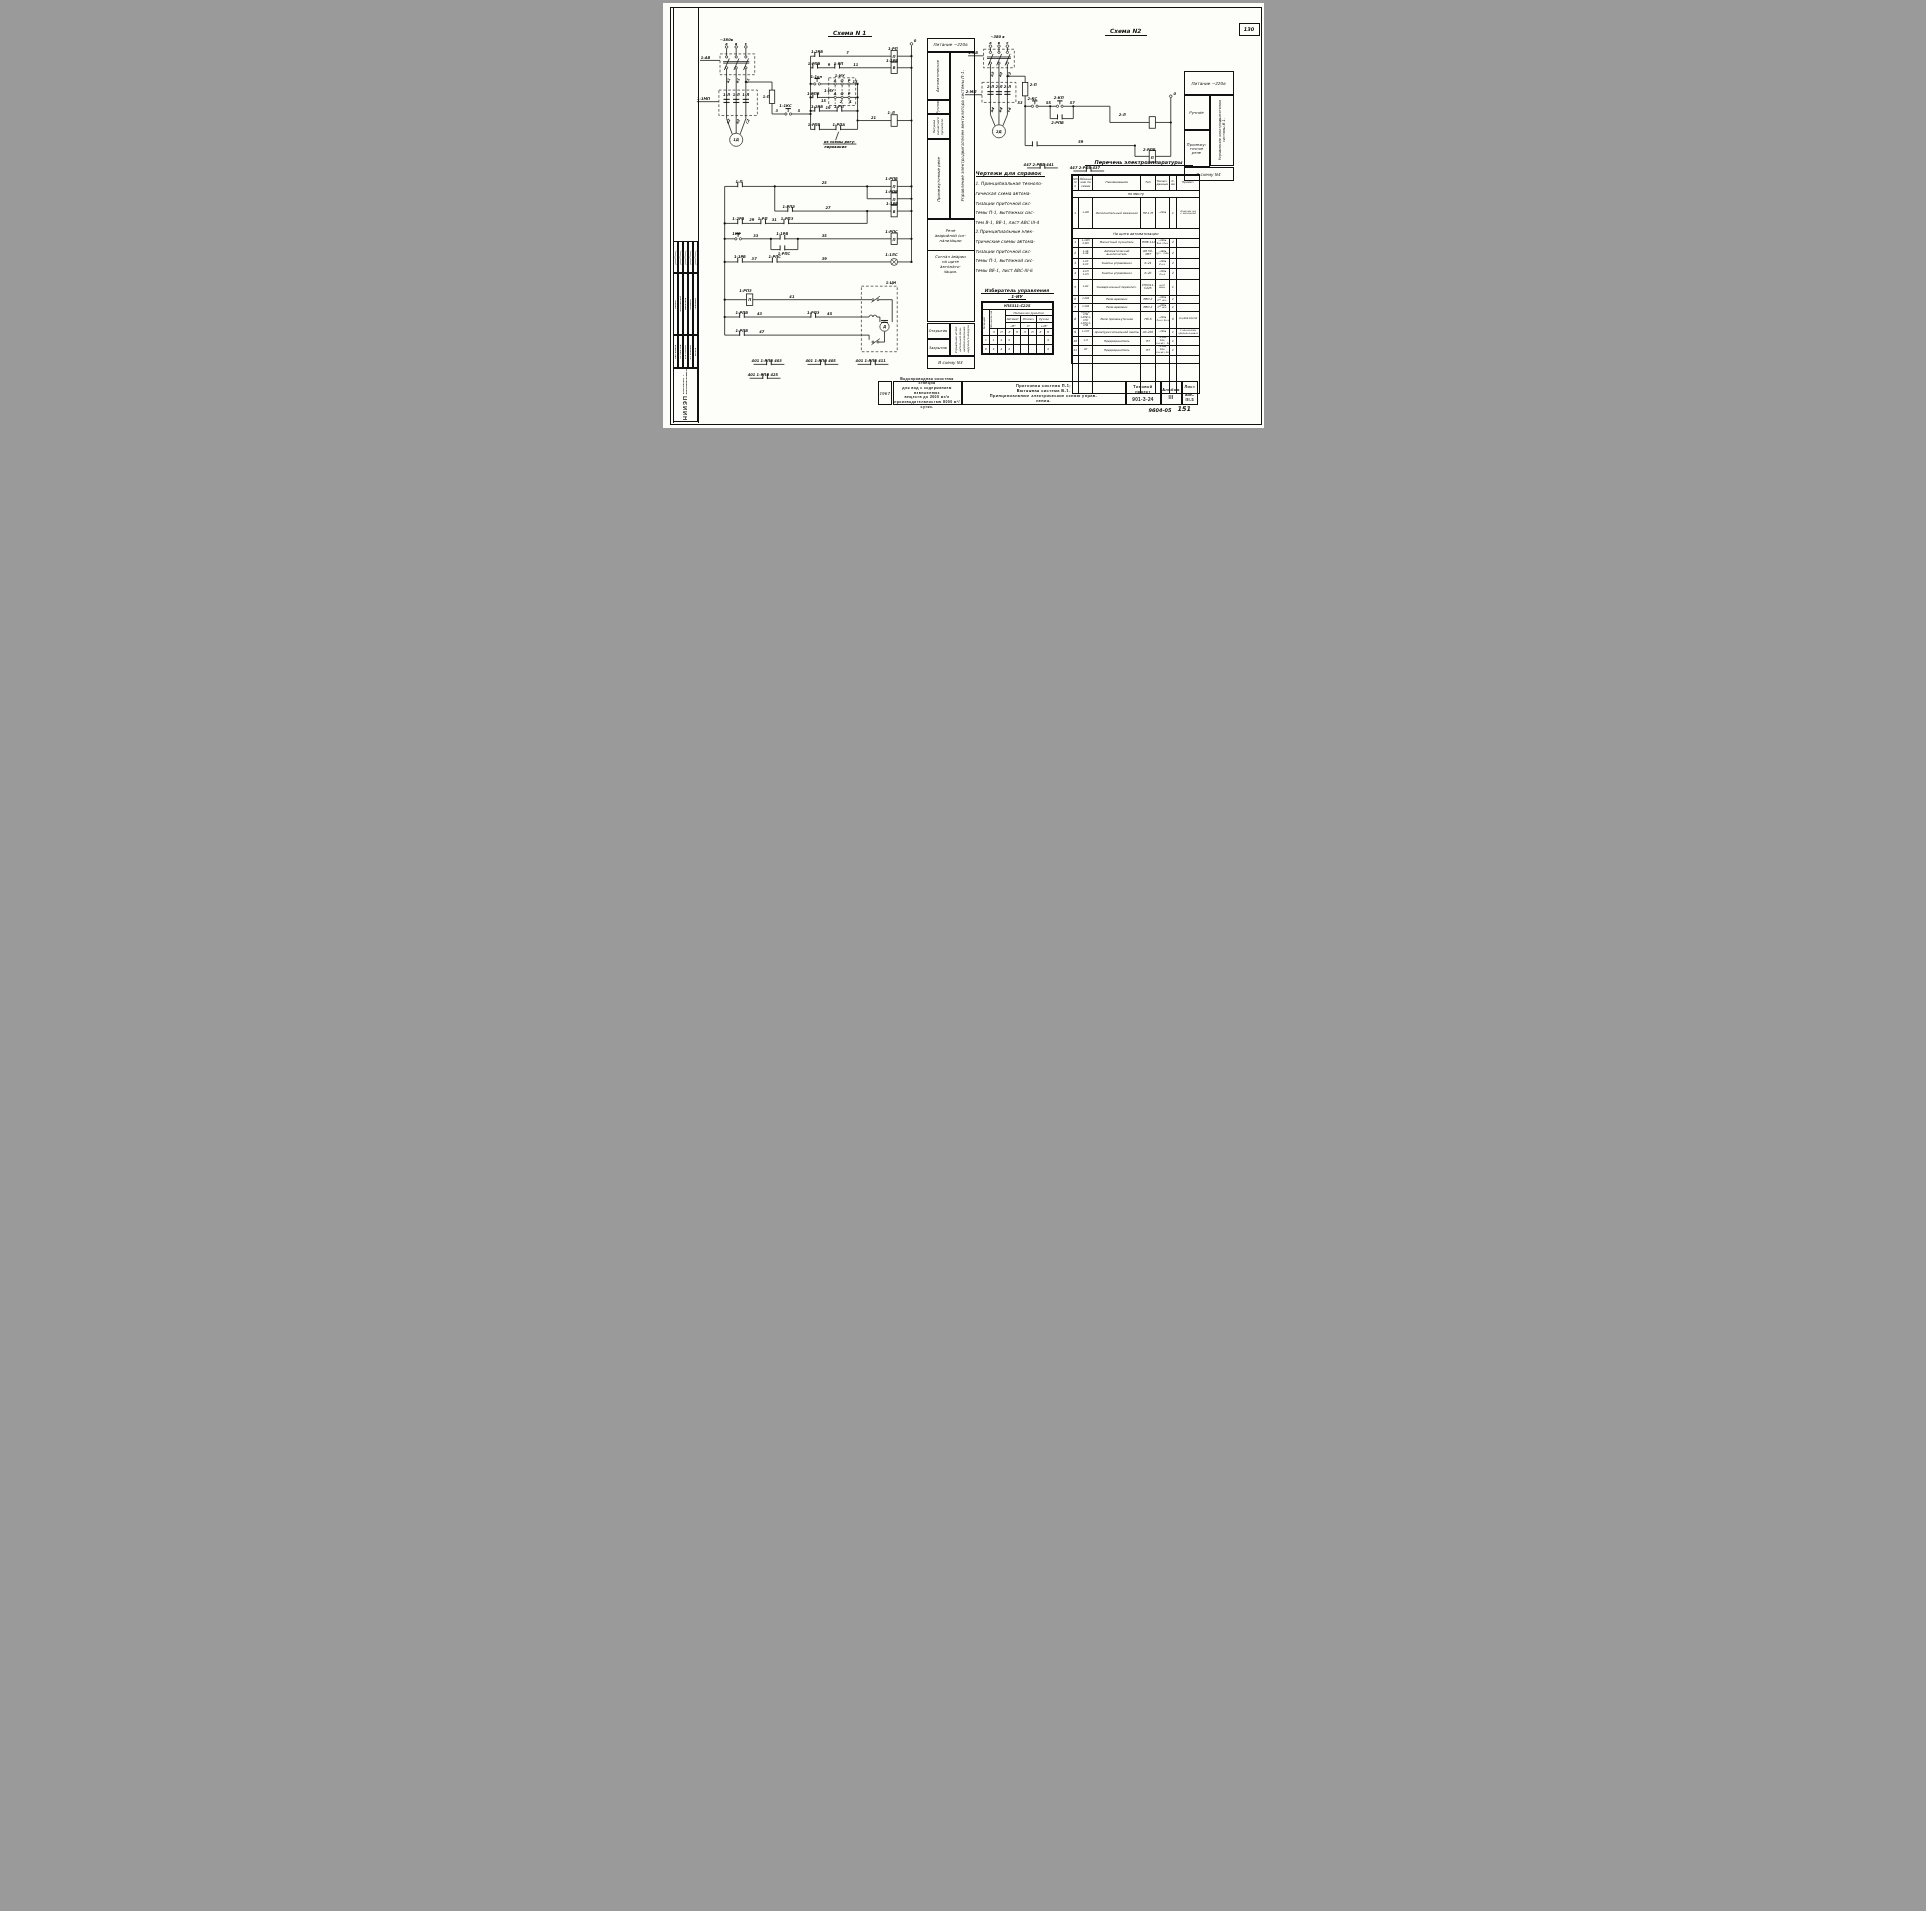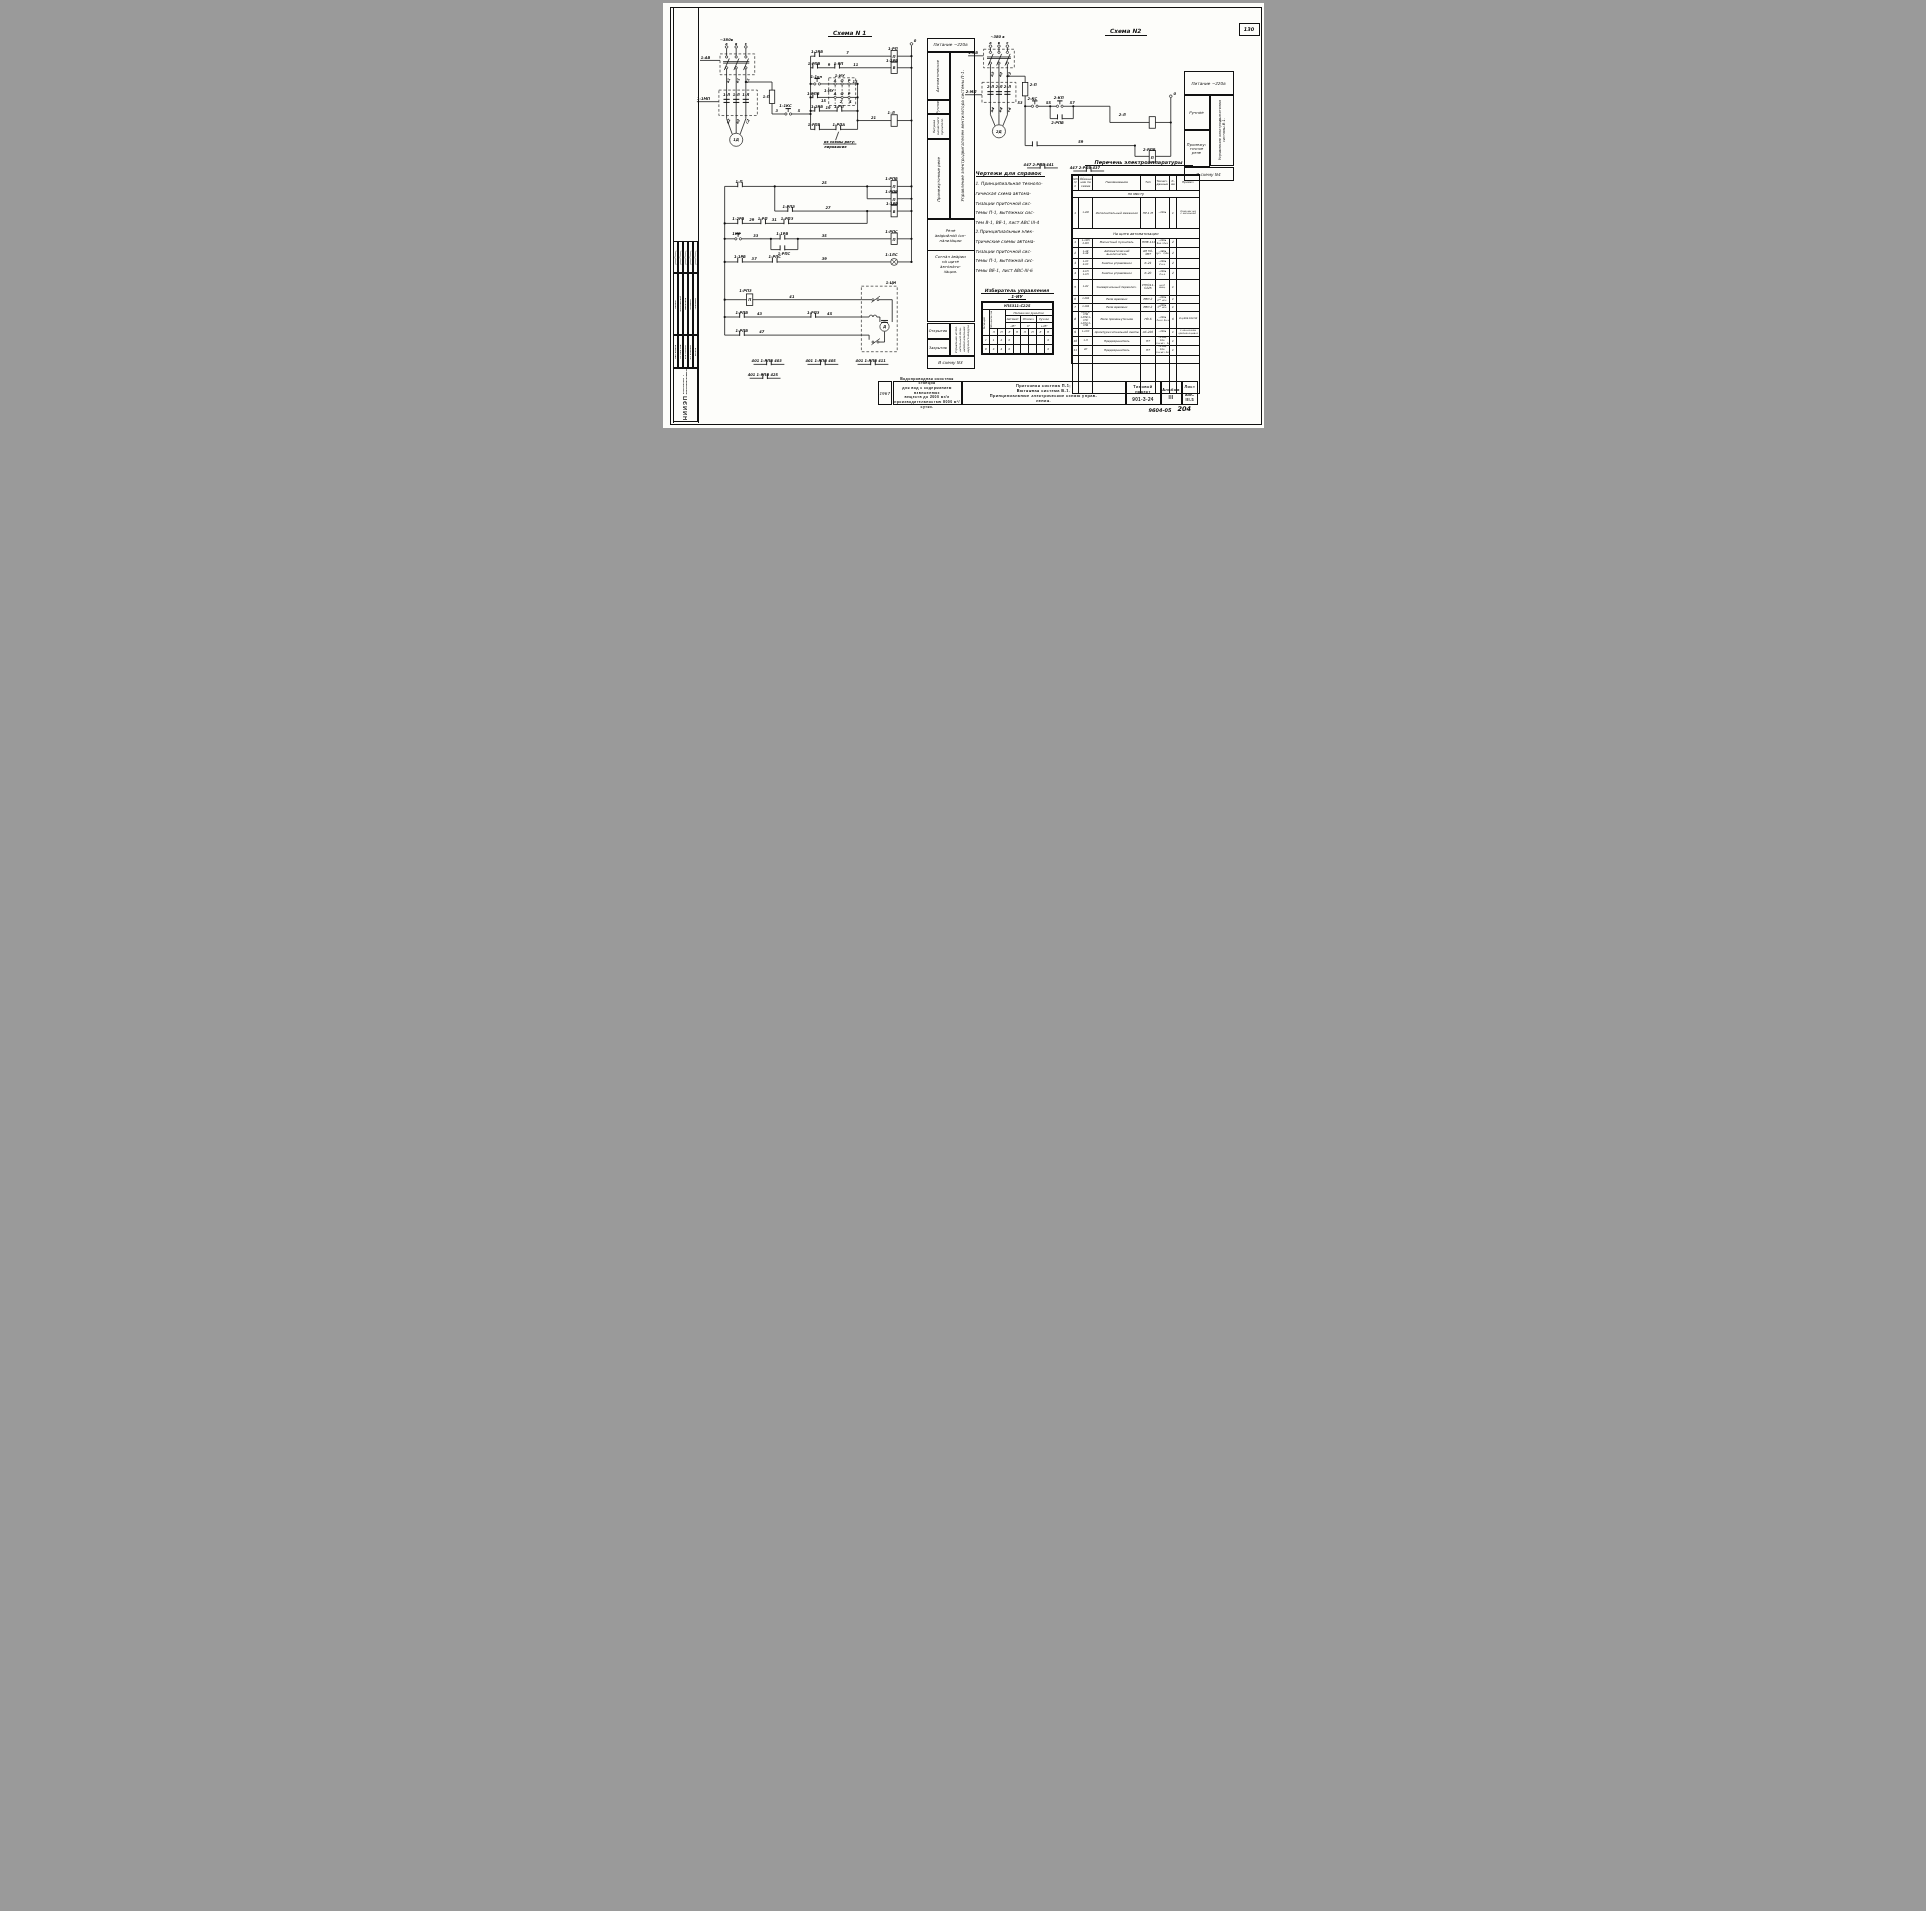--- a/index.html
+++ b/index.html
@@ -816,21 +816,21 @@
 веществ до 2000 мг/л
 производительностью 8000 м³/сутки.</span></div>
     <div class="tb stencil" style="left:299px;top:378px;width:164px;height:24px;font-size:3.9px;line-height:1.35;"><span>Приточная система П-1;
 Вытяжная система В-1.
 Принципиальные электрические схемы управ-
 ления.</span></div>
     <div class="tb stencil" style="left:463px;top:378px;width:35px;height:24px;font-size:3.9px;flex-direction:column;"><span>Типовой проект</span><span style="margin-top:3.1px;font-size:4.6px;">901-3-24</span></div>
     <div class="tb stencil" style="left:498px;top:378px;width:21px;height:24px;font-size:3.9px;flex-direction:column;"><span>Альбом</span><span style="margin-top:3.1px;font-size:4.6px;">III</span></div>
     <div class="tb stencil" style="left:519px;top:378px;width:16.6px;height:24px;font-size:3.9px;flex-direction:column;"><span>Лист</span><span style="margin-top:3.1px;font-size:3.9px;">АВС III-5</span></div>
     <div class="hw" style="left:486px;top:404px;font-size:5px;"><span>9604-05</span></div>
-    <div class="hw" style="left:515px;top:402px;font-size:6.5px;"><span>204</span></div>
+    <div class="hw" style="left:515px;top:402px;font-size:6.5px;"><span>151</span></div>
   </div>
 
   <div id="stampTbl">
     <div class="scell" style="left:10.4px;top:238px;width:25px;height:127px;border-width:0.8px;"></div>
     <div id="stampCols">
         <div class="scell" style="left: 10.4px; top: 238px; width: 5px; height: 32px;">
           <svg width="3.9" height="23" viewBox="0 0 10 60">
             <path d="M7,55 C1,45 9,38 3,30 C8,22 2,16 7,7" stroke="#111" fill="none" stroke-width="1.3"></path>
           </svg>
         </div>

